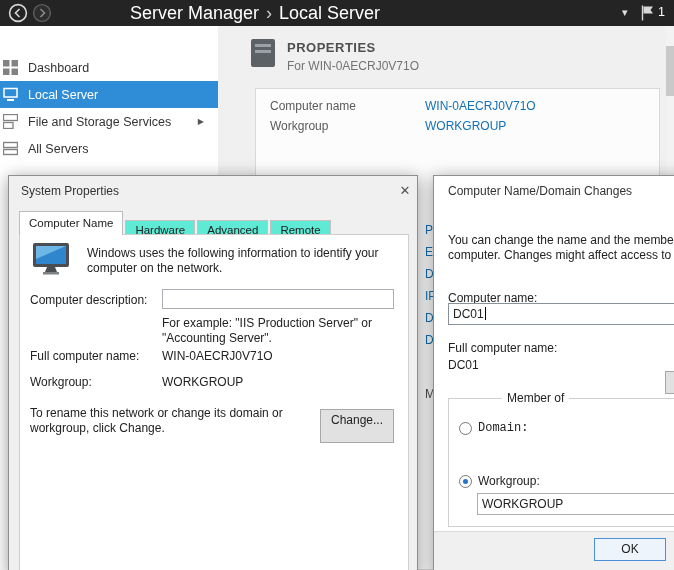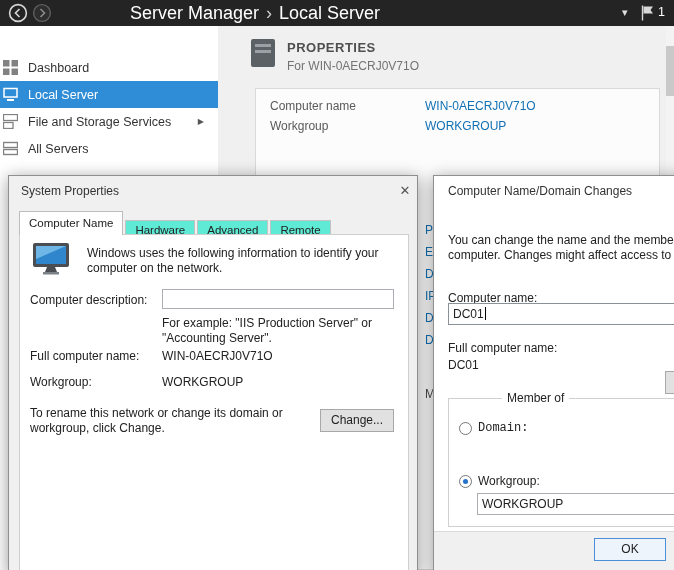--- a/index.html
+++ b/index.html
@@ -205,21 +205,21 @@
 
     <span class="abs sp-text" style="left:10px; top:114px;">Full computer name:</span>
     <span class="abs sp-text" style="left:142px; top:114px;">WIN-0AECRJ0V71O</span>
 
     <span class="abs sp-text" style="left:10px; top:140px;">Workgroup:</span>
     <span class="abs sp-text" style="left:142px; top:140px;">WORKGROUP</span>
 
     <span class="abs sp-text" style="left:10px; top:171px;">To rename this network or change its domain or</span>
     <span class="abs sp-text" style="left:10px; top:186px;">workgroup, click Change.</span>
 
-    <div class="abs btn" style="left:300px; top:174px; width:74px; height:23px; line-height:21px;">Change...</div>
+    <div class="abs btn" style="left:300px; top:174px; width:74px; height:34px; line-height:21px;">Change...</div>
   </div>
 </div>
 
 <div class="abs dialog nc-dialog">
   <div class="abs dlg-title" style="left:14px; top:8px;">Computer Name/Domain Changes</div>
 
   <span class="abs nc-text" style="left:14px; top:57px;">You can change the name and the membership of this</span>
   <span class="abs nc-text" style="left:14px; top:72px;">computer. Changes might affect access to network resources.</span>
 
   <span class="abs nc-text" style="left:14px; top:115px;">Computer name:</span>

